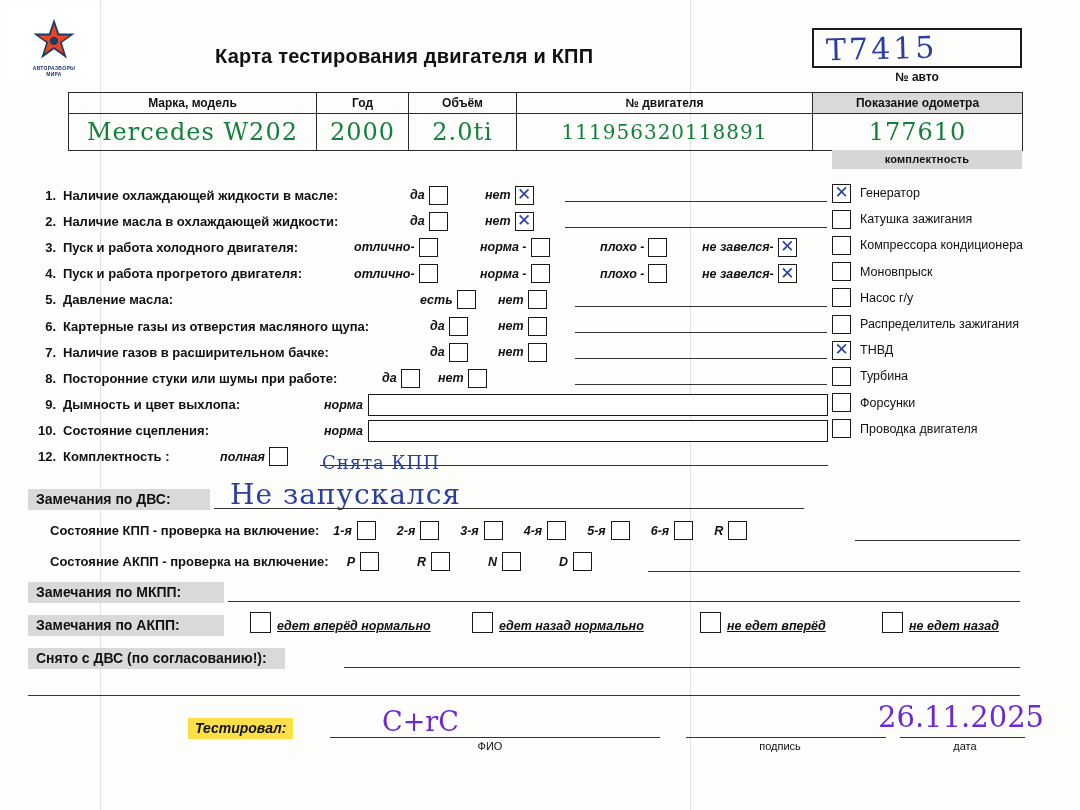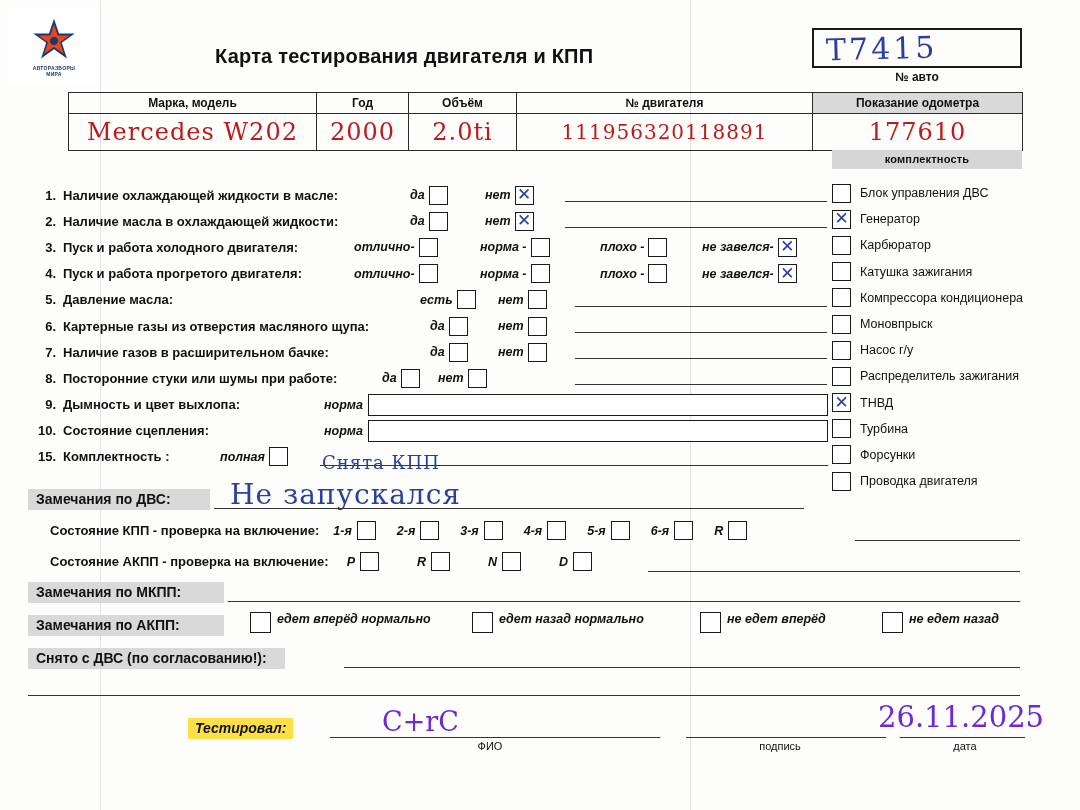--- a/index.html
+++ b/index.html
@@ -105,21 +105,21 @@
     text-align: center;
     padding: 0;
   }
   .hdr-table td.val {
     height: 36px;
     font-weight: normal;
   }
   .hdr-odo-head { background: #d9d9d9; }
   .hand {
     font-family: "DejaVu Serif", serif;
-    color: #b91c1c;
+    color: #15803d;
     font-size: 24px;
     letter-spacing: 1px;
     white-space: nowrap;
   }
   .hand-sm { font-size: 20px; }
 
   
   .kompl-head {
     position: absolute;
     left: 832px; top: 150px;
@@ -247,25 +247,26 @@
   }
   .gear-item .g-lbl {
     font-style: italic;
     font-size: 12.5px;
   }
 
   
   .move-opt {
     position: absolute;
     display: flex;
-    align-items: flex-start;
+    align-items: flex-end;
     gap: 6px;
     font-size: 12.5px;
     font-style: italic;
     font-weight: bold;
+    text-decoration: underline;
   }
   .move-opt .cb { width: 21px; height: 21px; }
 
   
   .foot-label {
     position: absolute;
     background: #fde047;
     font-weight: bold;
     font-style: italic;
     font-size: 14px;
@@ -331,30 +332,22 @@
       <td class="val"><span class="hand">2.0ti</span></td>
       <td class="val"><span class="hand hand-sm">111956320118891</span></td>
       <td class="val"><span class="hand">177610</span></td>
     </tr>
   </tbody>
     </table>
 
   <div class="kompl-head">комплектность</div>
   <div class="kompl-list">
     <div class="kompl-row">
-        <span class="cb"></span>
-        <span class="lbl">Блок управления ДВС</span>
-      </div>
-    <div class="kompl-row">
         <span class="cb checked"></span>
         <span class="lbl">Генератор</span>
-      </div>
-    <div class="kompl-row">
-        <span class="cb"></span>
-        <span class="lbl">Карбюратор</span>
       </div>
     <div class="kompl-row">
         <span class="cb"></span>
         <span class="lbl">Катушка зажигания</span>
       </div>
     <div class="kompl-row">
         <span class="cb"></span>
         <span class="lbl">Компрессора кондиционера</span>
       </div>
     <div class="kompl-row">
@@ -527,21 +520,21 @@
     <div class="qrow">
       <span class="qnum">10.</span>
       <span class="qtext">Состояние сцепления:</span>
       <span class="opt" style="left:294px">
           <span class="otext">норма</span>
         </span>
       <span class="bigbox" style="left:338px; top:2px; width:460px; height:22px;"></span>
     </div>
 
     <div class="qrow">
-      <span class="qnum">15.</span>
+      <span class="qnum">12.</span>
       <span class="qtext">Комплектность :</span>
       <span class="opt" style="left:190px">
           <span class="otext">полная</span>
           <span class="cb"></span>
         </span>
       <span class="uline" style="left:290px; top:21px; width:508px"></span>
     </div>
   </div>
 
   <div class="hand-note" style="left:322px; top:452px;">Снята КПП</div>

